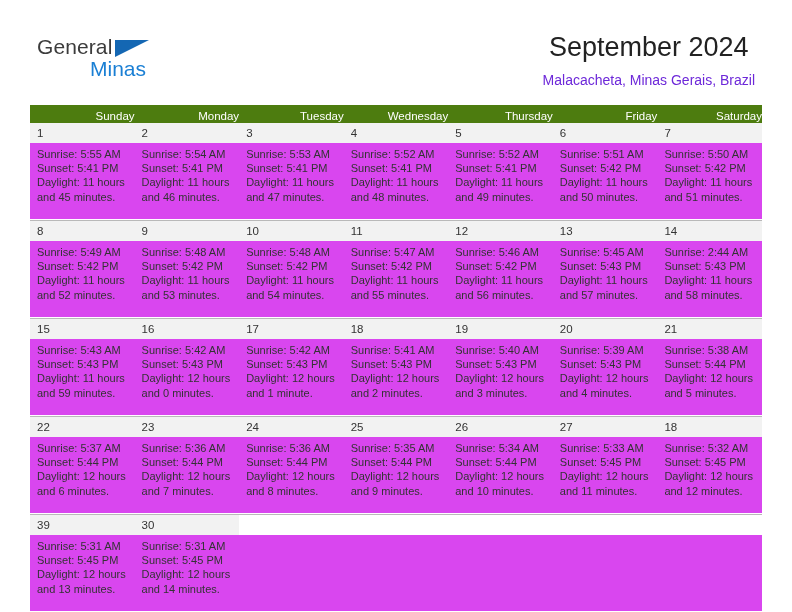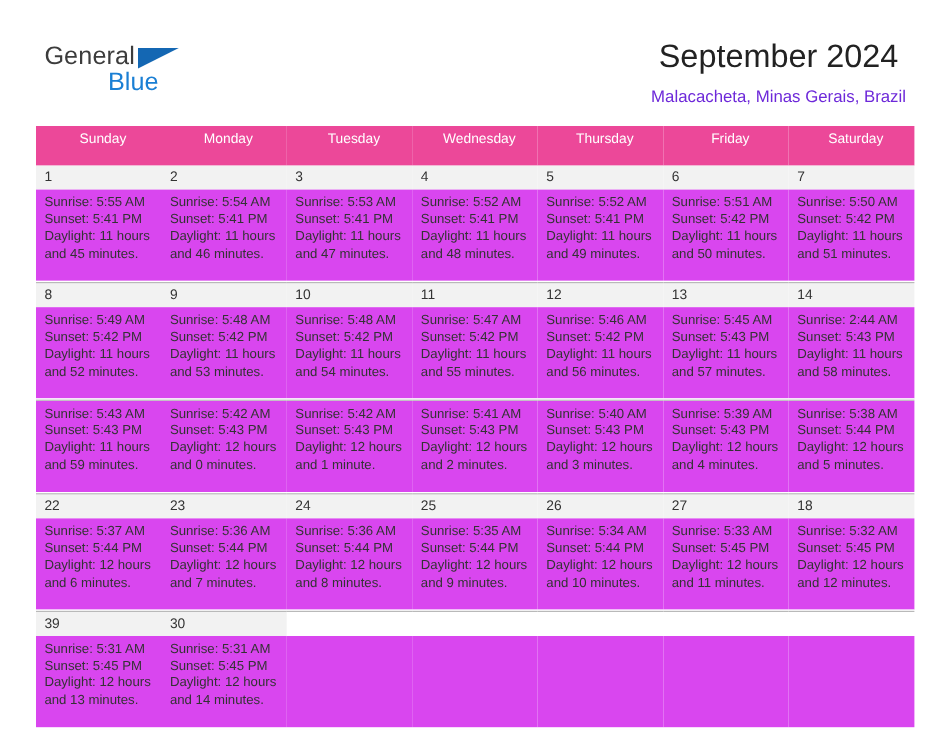--- a/index.html
+++ b/index.html
@@ -87,26 +87,26 @@
   
   .calendar {
     position: absolute;
     left: 30px;
     top: 105px;
     width: 732px;
     border-collapse: collapse;
     table-layout: fixed;
   }
   .calendar th {
-    background: #ec4899;
+    background: #4d7c0f;
     color: #ffffff;
     font-size: 11.5px;
     font-weight: normal;
-    text-align: center;
-    padding: 5px 0 16px 7px;
+    text-align: right;
+    padding: 5px 0 1px 7px;
     height: 11px;
     border: none;
   }
   .calendar td {
     vertical-align: top;
     padding: 0;
     border: none;
     width: 104.57px;
   }
   .week-sep td {
@@ -144,21 +144,21 @@
 </head>
 <body>
 
 <div class="page">
 
   <div class="header">
 
     <div class="brand">
       <span class="brand-row1">General</span>
       <span class="brand-tri"></span>
-      <span class="brand-row2">Blue</span>
+      <span class="brand-row2">Minas</span>
     </div>
 
     <div class="title-block">
       <div class="cal-title">September 2024</div>
       <div class="cal-subtitle">Malacacheta, Minas Gerais, Brazil</div>
     </div>
 
   </div>
 
   <table class="calendar">
@@ -279,20 +279,29 @@
           <td>
             <span class="info-line">Sunrise: 2:44 AM</span>
             <span class="info-line">Sunset: 5:43 PM</span>
             <span class="info-line">Daylight: 11 hours</span>
             <span class="info-line">and 58 minutes.</span>
           </td>
         </tr>
         <tr class="week-sep">
           <td colspan="7"></td>
         </tr>
+        <tr class="daynum-row">
+          <td>15</td>
+          <td>16</td>
+          <td>17</td>
+          <td>18</td>
+          <td>19</td>
+          <td>20</td>
+          <td>21</td>
+        </tr>
         <tr class="info-row">
           <td>
             <span class="info-line">Sunrise: 5:43 AM</span>
             <span class="info-line">Sunset: 5:43 PM</span>
             <span class="info-line">Daylight: 11 hours</span>
             <span class="info-line">and 59 minutes.</span>
           </td>
           <td>
             <span class="info-line">Sunrise: 5:42 AM</span>
             <span class="info-line">Sunset: 5:43 PM</span>

